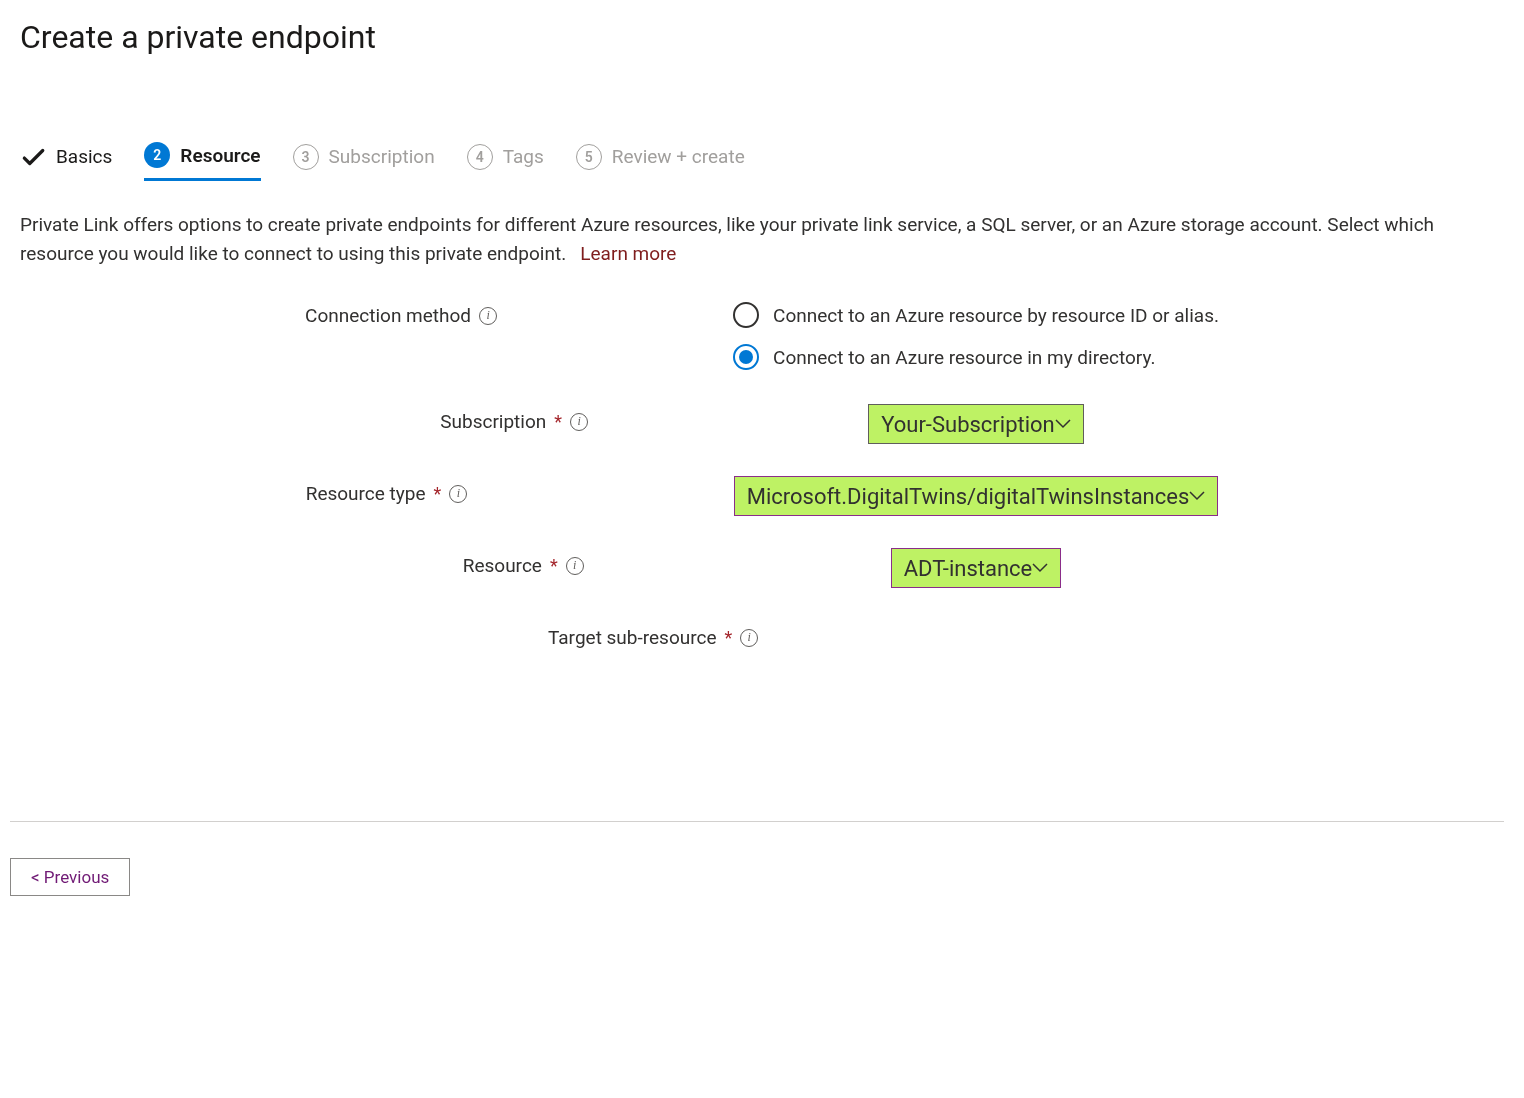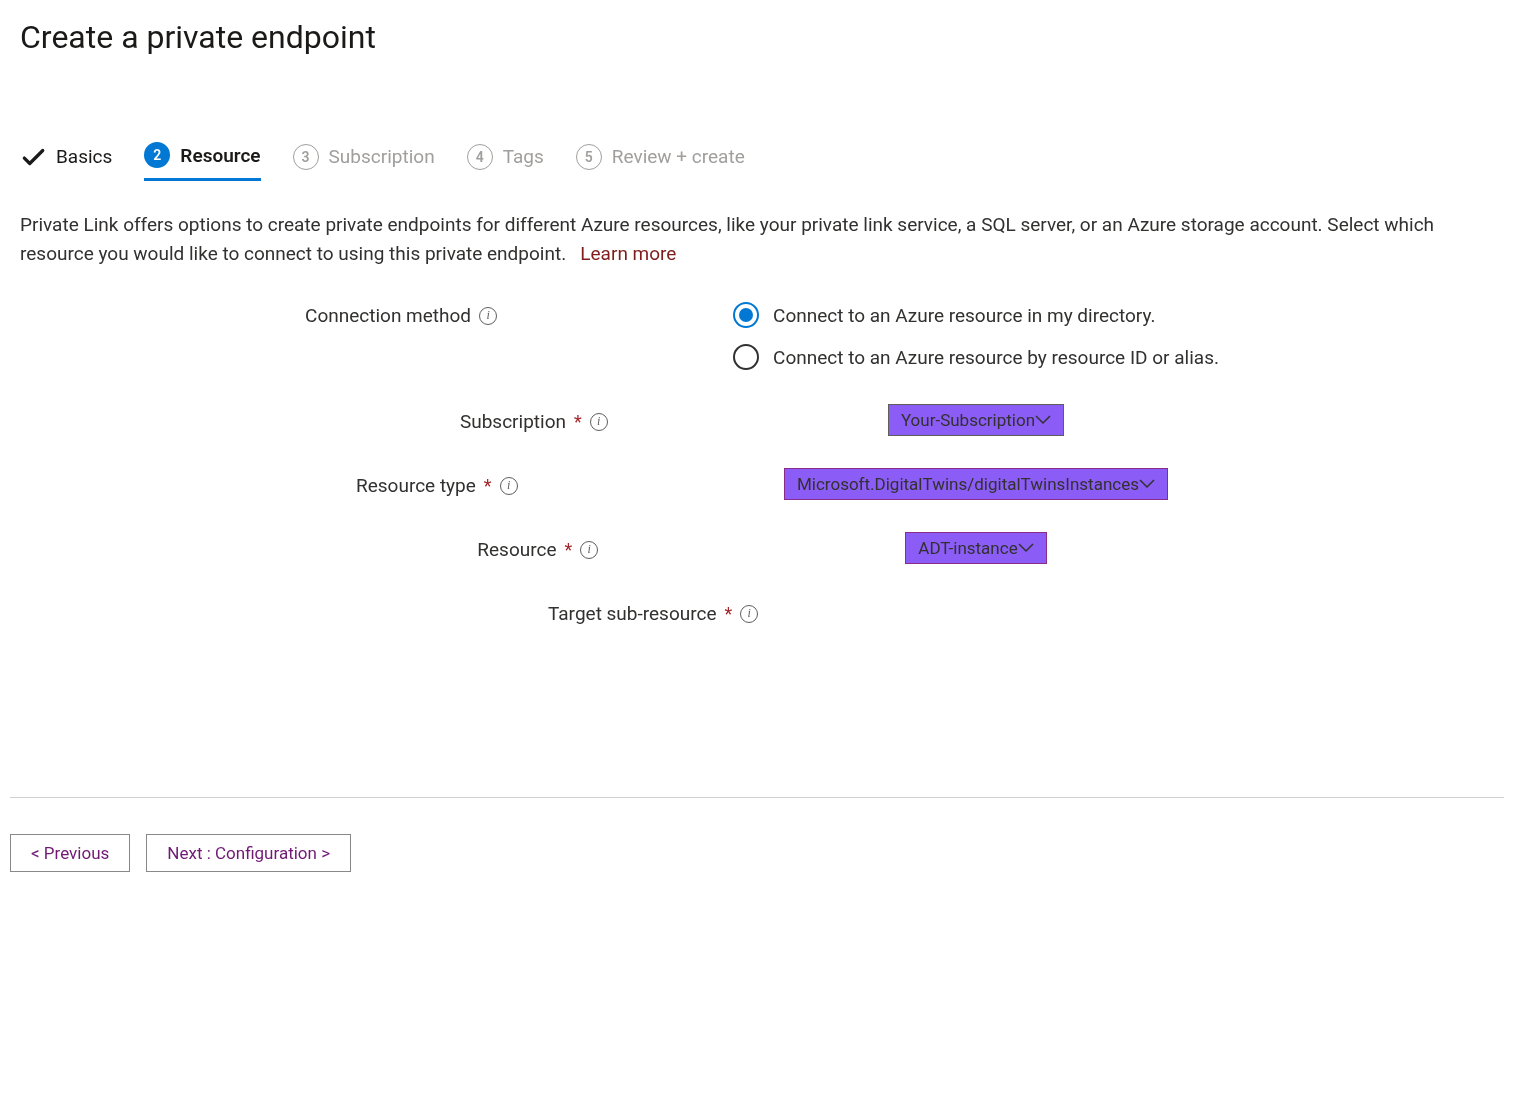--- a/index.html
+++ b/index.html
@@ -165,26 +165,26 @@
       background: #0078d4;
       border-radius: 50%;
     }
     .radio-circle.unselected {
       border: 2px solid #323130;
     }
     .dropdown {
       display: flex;
       align-items: center;
       justify-content: space-between;
-      height: 32px;
+      height: 40px;
       border: 1px solid #605e5c;
       padding: 0 12px;
       cursor: pointer;
-      font-size: 17px;
-      background: #8b5cf6;
+      font-size: 22px;
+      background: #bef264;
     }
     .dropdown.highlighted {
       border: 1.5px solid #8a2d8a;
     }
     .dropdown-value {
       color: #323130;
     }
     .chevron-down {
       width: 16px;
       height: 10px;
@@ -250,26 +250,26 @@
   <div class="form-section">
 
     <div class="form-row radio-row">
       <div class="form-label-col top-align">
         <span>Connection method</span>
         <span class="info-icon">i</span>
       </div>
       <div class="form-control-col">
         <div class="radio-group">
           <label class="radio-option">
+            <span class="radio-circle unselected"></span>
+            <span>Connect to an Azure resource by resource ID or alias.</span>
+          </label>
+          <label class="radio-option">
             <span class="radio-circle selected"></span>
             <span>Connect to an Azure resource in my directory.</span>
-          </label>
-          <label class="radio-option">
-            <span class="radio-circle unselected"></span>
-            <span>Connect to an Azure resource by resource ID or alias.</span>
           </label>
         </div>
       </div>
     </div>
 
     <div class="form-row">
       <div class="form-label-col">
         <span>Subscription</span>
         <span class="required">*</span>
         <span class="info-icon">i</span>
@@ -321,15 +321,14 @@
         <span>Target sub-resource</span>
         <span class="required">*</span>
         <span class="info-icon">i</span>
       </div>
     </div>
 
   </div>
 
   <div class="footer">
     <button class="btn">&lt; Previous</button>
-    <button class="btn">Next : Configuration &gt;</button>
   </div>
 </div>
 
 </body></html>

